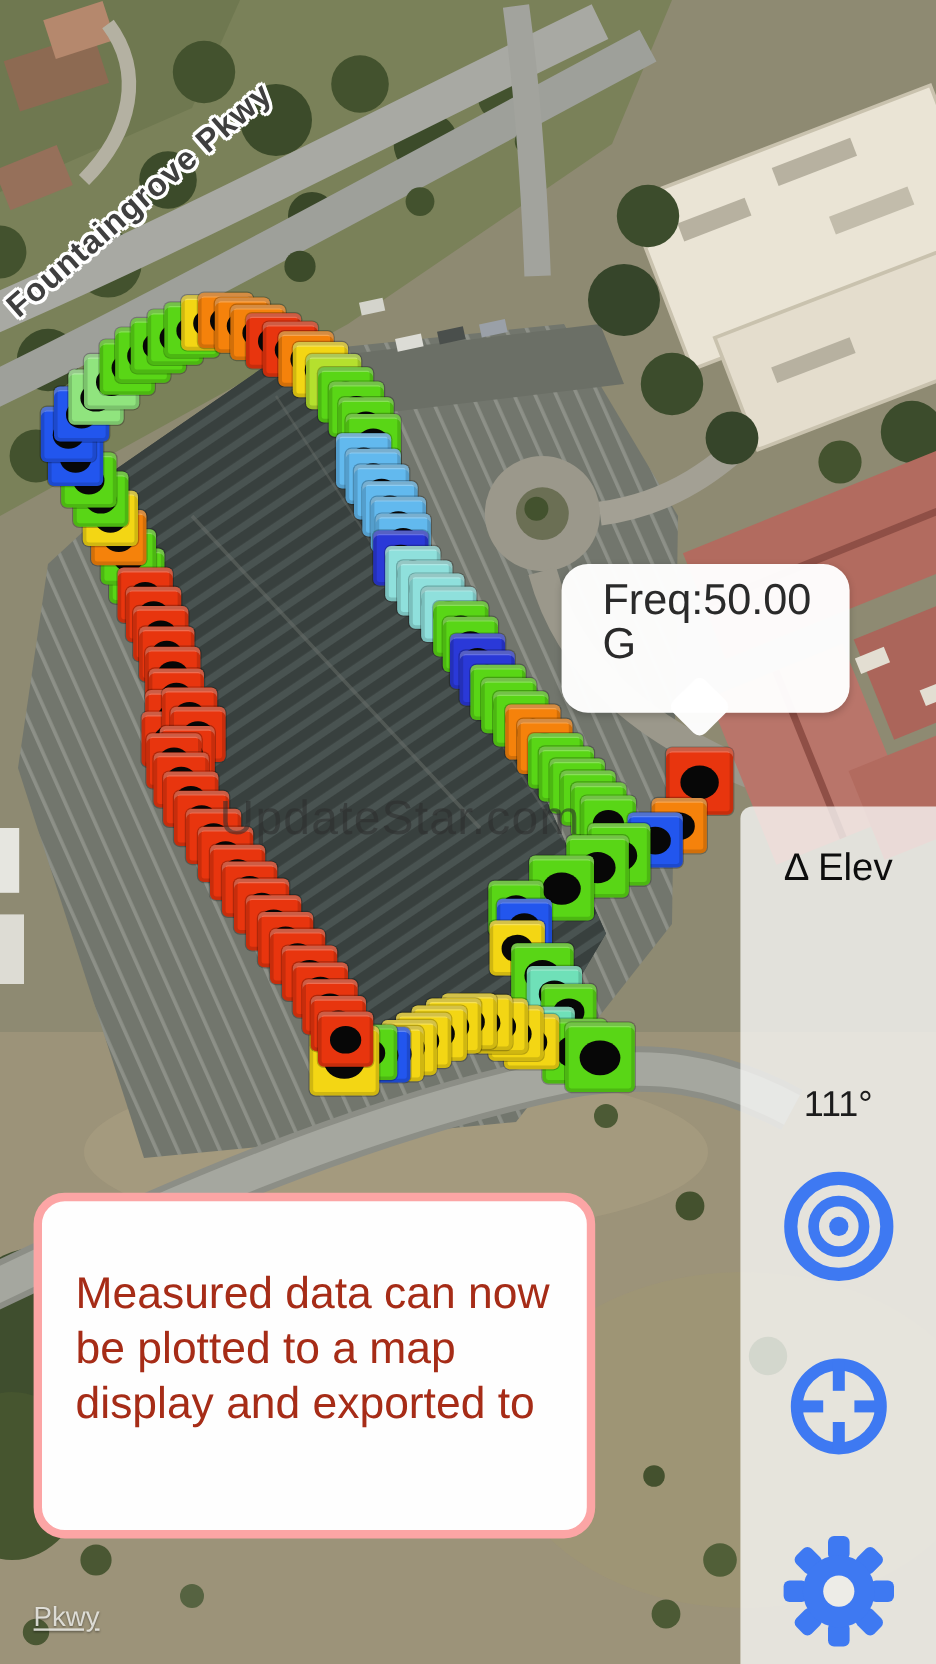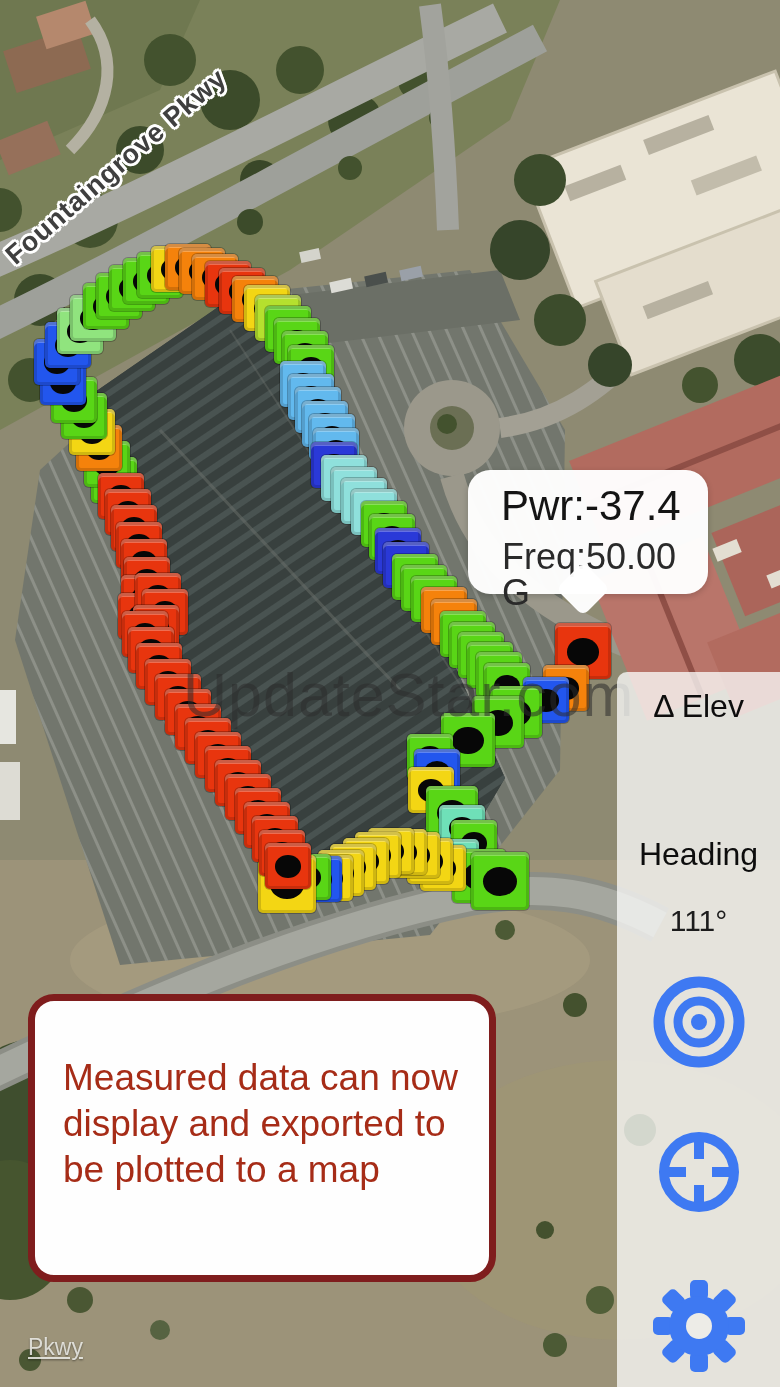--- a/index.html
+++ b/index.html
@@ -26,21 +26,21 @@
     box-shadow:inset 0 0 0 3px rgba(0,0,0,.14), inset 0 4px 0 rgba(255,255,255,.28), 0 0 0 1px rgba(0,0,0,.25);
   }
   .marker .dot{
     position:absolute;left:21%;top:26%;width:58%;height:50%;
     background:#070707;border-radius:50%;
   }
 
   
   .watermark{
     position:absolute;left:183px;top:660px;z-index:4;
-    font-size:61px;color:#2d2d2d;opacity:.55;letter-spacing:1px;white-space:nowrap;
+    font-size:40px;color:#2d2d2d;opacity:.55;letter-spacing:1px;white-space:nowrap;
   }
 
   
   .callout{
     position:absolute;left:468px;top:470px;width:240px;height:124px;z-index:5;
     background:rgba(255,255,255,.97);border-radius:22px;
     box-shadow:0 2px 6px rgba(0,0,0,.18);
   }
   .callout .tail{
     position:absolute;left:96px;bottom:-14px;width:38px;height:38px;
@@ -48,29 +48,29 @@
   }
   .callout .pwr{margin:15px 0 0 33px;font-size:42px;color:#141414;line-height:1;}
   .callout .freq{margin:12px 0 0 34px;font-size:36px;color:#2a2a2a;line-height:1;}
 
   
   .side-panel{
     position:absolute;left:617px;top:672px;width:163px;height:715px;z-index:6;
     background:rgba(250,250,248,.78);border-radius:10px 0 0 0;
     text-align:center;
   }
-  .side-panel .lbl{position:absolute;width:100%;font-size:32px;color:#0d0d0d;}
+  .side-panel .lbl{position:absolute;width:100%;font-size:32px;color:#0d0d0d;margin-top:16px;}
   .side-panel .val-blue{position:absolute;width:100%;font-size:33px;}
   .side-panel .val{position:absolute;width:100%;font-size:30px;color:#1c1c1c;}
   .icon-btn{position:absolute;left:50%;transform:translateX(-50%);}
 
   
   .note{
     position:absolute;left:28px;top:994px;width:468px;height:288px;z-index:7;
-    background:#fefefe;border:7px solid #7f1d1d;border-radius:26px;box-sizing:border-box;
+    background:#fefefe;border:7px solid #fca5a5;border-radius:26px;box-sizing:border-box;
   }
   .note-text{margin:54px 0 0 28px;font-size:37px;line-height:46px;color:#a62c17;}
 
   
   .legal{
     position:absolute;left:28px;top:1334px;z-index:8;
     font-size:23px;color:rgba(240,240,235,.85);text-decoration:underline;
     text-shadow:0 1px 2px rgba(0,0,0,.45);cursor:pointer;
   }
 </style>
@@ -544,28 +544,26 @@
       <div class="dot"></div>
     </div>
     <div class="marker" style="left: 265px; top: 843px; width: 46px; height: 46px; background: rgb(232, 53, 14);">
       <div class="dot"></div>
     </div>
   </div>
 
 <div class="watermark">UpdateStar.com</div>
 
 <div class="callout">
-  <div class="pwr">Pwr:-37.4</div>
   <div class="freq">Freq:50.00 G</div>
   <div class="tail"></div>
 </div>
 
 <div class="side-panel">
   <div class="lbl" style="top:16px">Δ Elev</div>
-  <div class="lbl" style="top:164px">Heading</div>
   <div class="val" style="top:232px">111°</div>
 
   <div class="icon-btn" style="top:302px">
     <svg width="96" height="96" viewBox="0 0 96 96">
       <circle cx="48" cy="48" r="40" fill="none" stroke="#3e79f2" stroke-width="11"></circle>
       <circle cx="48" cy="48" r="21" fill="none" stroke="#3e79f2" stroke-width="9"></circle>
       <circle cx="48" cy="48" r="8" fill="#3e79f2"></circle>
     </svg>
   </div>
 
@@ -593,18 +591,18 @@
         <circle cx="48" cy="48" r="30"></circle>
       </g>
       <circle cx="48" cy="48" r="13" fill="#edece7"></circle>
     </svg>
   </div>
 </div>
 
 <div class="note">
   <div class="note-text">
     <div>Measured data can now</div>
+    <div>be plotted to a map</div>
     <div>display and exported to</div>
-    <div>be plotted to a map</div>
   </div>
 </div>
 
 <div class="legal">Pkwy</div>
 
 </body></html>

